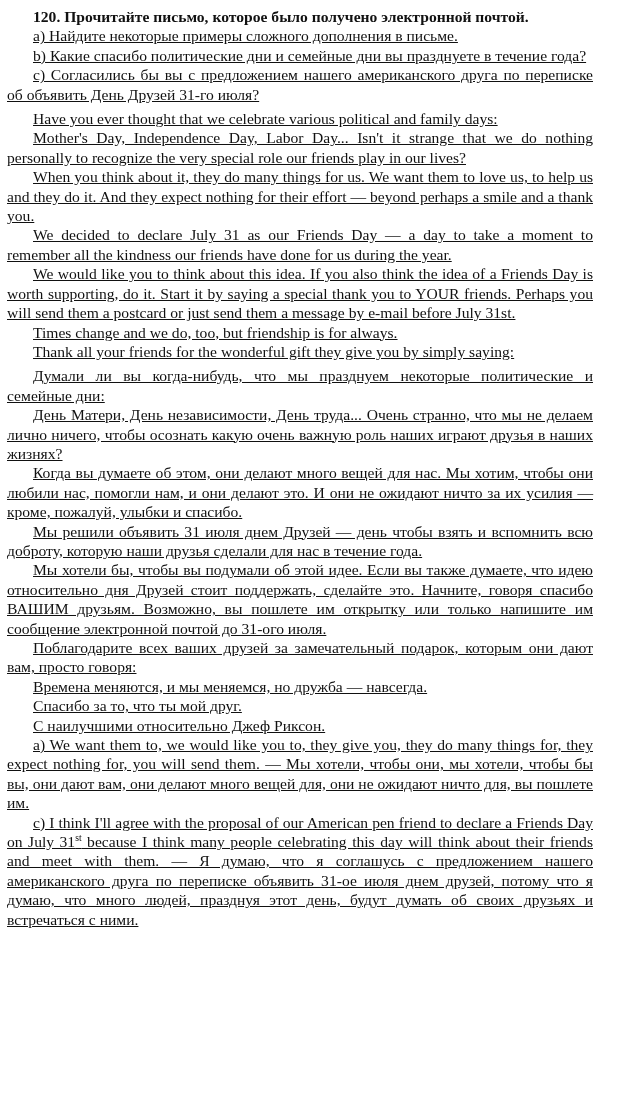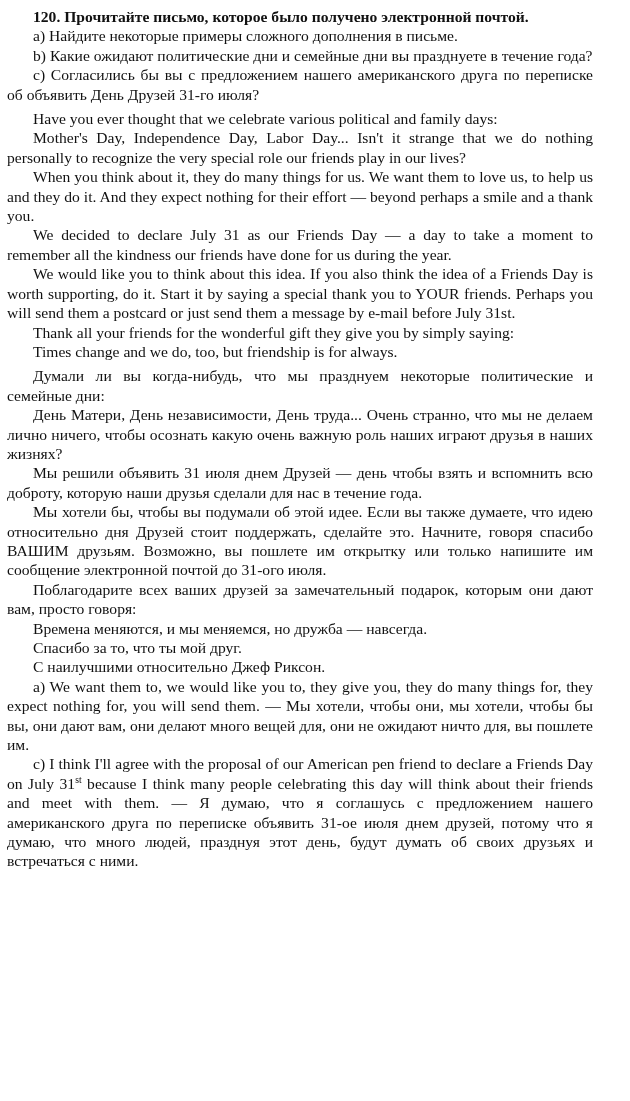--- a/index.html
+++ b/index.html
@@ -15,20 +15,21 @@
     color: #111111;
     padding: 7px 7px 8px 7px;
     font-family: "Liberation Serif", "DejaVu Serif", serif;
     font-size: 15.6px;
     line-height: 19.4px;
   }
   .para {
     margin: 0;
     text-indent: 26px;
     text-align: justify;
+    text-decoration: underline;
   }
   .title {
     font-weight: bold;
     margin: 0;
     text-indent: 26px;
     text-align: justify;
   }
   .section-gap {
     margin-top: 5px;
   }
@@ -39,37 +40,38 @@
   }
 </style>
 </head>
 <body>
 
 <div class="page">
   <p class="title">120. Прочитайте письмо, которое было получено электронной почтой.</p>
 
   <div>
       <p class="para">a) Найдите некоторые примеры сложного дополнения в письме.</p>
-      <p class="para">b) Какие ожидают политические дни и семейные дни вы празднуете в течение года?</p>
+      <p class="para">b) Какие спасибо политические дни и семейные дни вы празднуете в течение года?</p>
       <p class="para">c) Согласились бы вы с предложением нашего американского друга по переписке об объявить День Друзей 31-го июля?</p>
     </div>
 
   <div class="section-gap">
       <p class="para">Have you ever thought that we celebrate various political and family days:</p>
       <p class="para">Mother's Day, Independence Day, Labor Day... Isn't it strange that we do nothing personally to recognize the very special role our friends play in our lives?</p>
       <p class="para">When you think about it, they do many things for us. We want them to love us, to help us and they do it. And they expect nothing for their effort — beyond perhaps a smile and a thank you.</p>
       <p class="para">We decided to declare July 31 as our Friends Day — a day to take a moment to remember all the kindness our friends have done for us during the year.</p>
       <p class="para">We would like you to think about this idea. If you also think the idea of a Friends Day is worth supporting, do it. Start it by saying a special thank you to YOUR friends. Perhaps you will send them a postcard or just send them a message by e-mail before July 31st.</p>
+      <p class="para">Times change and we do, too, but friendship is for always.</p>
       <p class="para">Thank all your friends for the wonderful gift they give you by simply saying:</p>
-      <p class="para">Times change and we do, too, but friendship is for always.</p>
     </div>
 
   <div class="section-gap">
       <p class="para">Думали ли вы когда-нибудь, что мы празднуем некоторые политические и семейные дни:</p>
       <p class="para">День Матери, День независимости, День труда... Очень странно, что мы не делаем лично ничего, чтобы осознать какую очень важную роль наших играют друзья в наших жизнях?</p>
+      <p class="para">Когда вы думаете об этом, они делают много вещей для нас. Мы хотим, чтобы они любили нас, помогли нам, и они делают это. И они не ожидают ничто за их усилия — кроме, пожалуй, улыбки и спасибо.</p>
       <p class="para">Мы решили объявить 31 июля днем Друзей — день чтобы взять и вспомнить всю доброту, которую наши друзья сделали для нас в течение года.</p>
       <p class="para">Мы хотели бы, чтобы вы подумали об этой идее. Если вы также думаете, что идею относительно дня Друзей стоит поддержать, сделайте это. Начните, говоря спасибо ВАШИМ друзьям. Возможно, вы пошлете им открытку или только напишите им сообщение электронной почтой до 31-ого июля.</p>
       <p class="para">Поблагодарите всех ваших друзей за замечательный подарок, которым они дают вам, просто говоря:</p>
       <p class="para">Времена меняются, и мы меняемся, но дружба — навсегда.</p>
       <p class="para">Спасибо за то, что ты мой друг.</p>
       <p class="para">С наилучшими относительно Джеф Риксон.</p>
     </div>
 
   <div>
       <p class="para">a) We want them to, we would like you to, they give you, they do many things for, they expect nothing for, you will send them. — Мы хотели, чтобы они, мы хотели, чтобы бы вы, они дают вам, они делают много вещей для, они не ожидают ничто для, вы пошлете им.</p>

